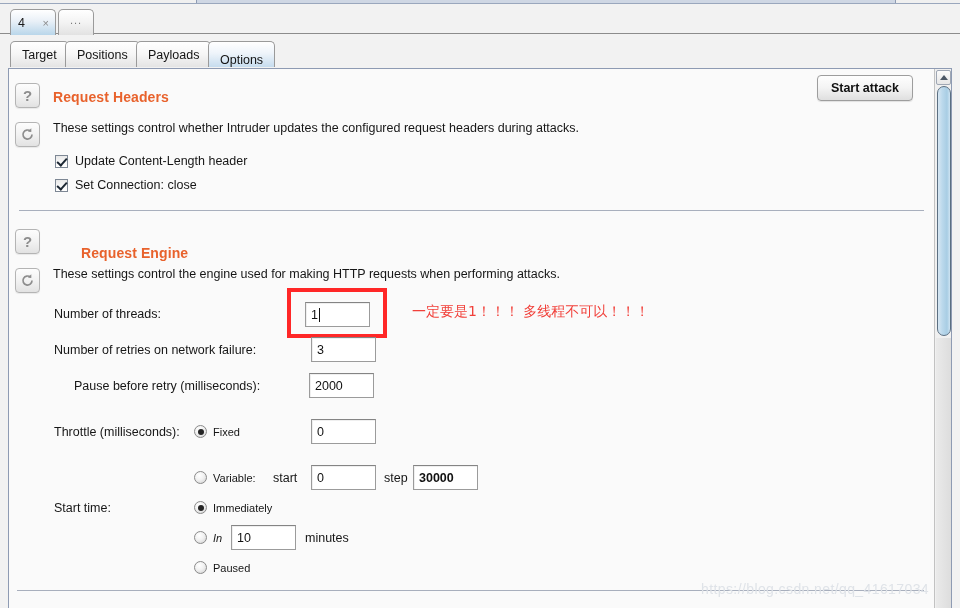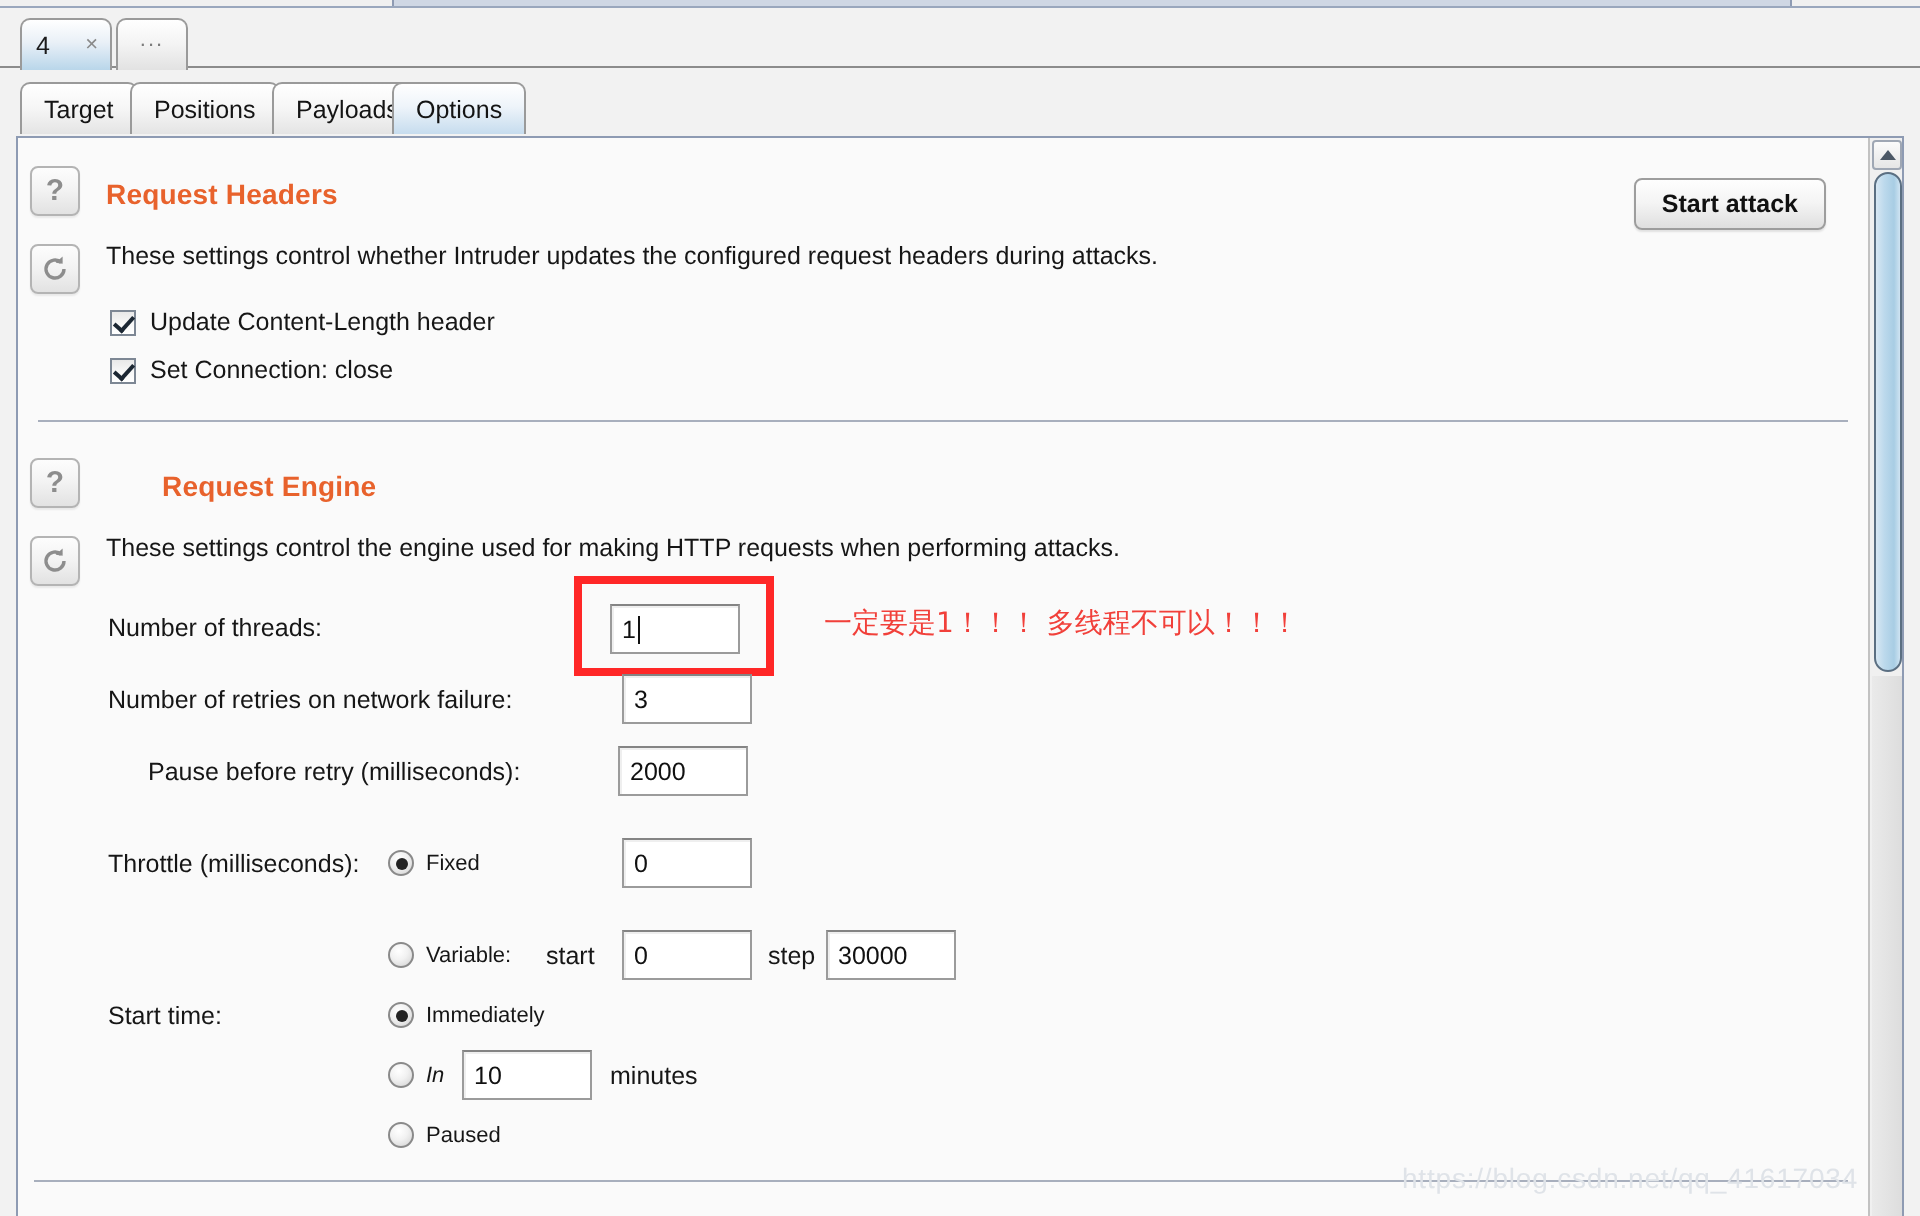--- a/index.html
+++ b/index.html
@@ -351,21 +351,21 @@
   <div class="subtabbar">
     <div class="subtab" style="left:10px;">
       <span>Target</span>
     </div>
     <div class="subtab" style="left:65px;">
       <span>Positions</span>
     </div>
     <div class="subtab" style="left:136px;">
       <span>Payloads</span>
     </div>
-    <div class="subtab active" style="left:196px;">
+    <div class="subtab active" style="left:208px;align-items:flex-end;">
       <span>Options</span>
     </div>
   </div>
 
   <div class="panel">
 
     <div class="iconbtn" style="left:6px; top:14px;">
       <span class="q">?</span>
     </div>
     <div class="iconbtn" style="left:6px; top:53px;">
@@ -380,37 +380,37 @@
 
     <div class="cbrow" style="left:46px; top:85px;align-items:center;">
       <span class="cbox checked"></span>
       <span>Update Content-Length header</span>
     </div>
     <div class="cbrow" style="left:46px; top:109px;">
       <span class="cbox checked"></span>
       <span>Set Connection: close</span>
     </div>
 
-    <div class="start-attack" style="right:38px; top:20px;">
+    <div class="start-attack" style="right:38px; top:6px;">
       <span>Start attack</span>
     </div>
 
     <div class="hr" style="left:10px; top:141px; width:905px;"></div>
 
     <div class="iconbtn" style="left:6px; top:160px;">
       <span class="q">?</span>
     </div>
     <div class="iconbtn" style="left:6px; top:199px;">
       <svg width="15" height="15" viewBox="0 0 15 15">
         <path d="M12 7.5a4.5 4.5 0 1 1-1.4-3.25" fill="none" stroke="#8d8d8d" stroke-width="1.7"></path>
         <path d="M11.3 1.2 L11.3 4.9 L7.8 4.4 Z" fill="#8d8d8d"></path>
       </svg>
     </div>
 
-    <div class="section-title" style="left:44px; top:166px;padding-left:28px;">Request Engine</div>
+    <div class="section-title" style="left:44px; top:176px;padding-left:28px;">Request Engine</div>
     <div class="section-desc" style="left:44px; top:198px;">These settings control the engine used for making HTTP requests when performing attacks.</div>
 
     <div class="flabel" style="left:45px; top:238px;">Number of threads:</div>
     <div class="redbox" style="left:278px; top:219px; width:100px; height:50px;"></div>
     <div class="tinput" style="left:296px; top:233px; width:65px;">
       <span>1</span>
         <span class="caret"></span>
     </div>
     <div class="annot-cn" style="left:403px; top:234px;">一定要是1！！！ 多线程不可以！！！</div>
 
@@ -435,21 +435,21 @@
 
     <div class="rrow" style="left:185px; top:402px;">
       <span class="radio"></span>
       <span>Variable:</span>
     </div>
     <div class="flabel" style="left:264px; top:402px;">start</div>
     <div class="tinput" style="left:302px; top:396px; width:65px;">
       <span>0</span>
     </div>
     <div class="flabel" style="left:375px; top:402px;">step</div>
-    <div class="tinput" style="left:404px; top:396px; width:65px;">
+    <div class="tinput" style="left:404px; top:396px; width:65px;font-weight:bold;">
       <span>30000</span>
     </div>
 
     <div class="flabel" style="left:45px; top:432px;">Start time:</div>
 
     <div class="rrow" style="left:185px; top:432px;">
       <span class="radio sel"></span>
       <span>Immediately</span>
     </div>
 

